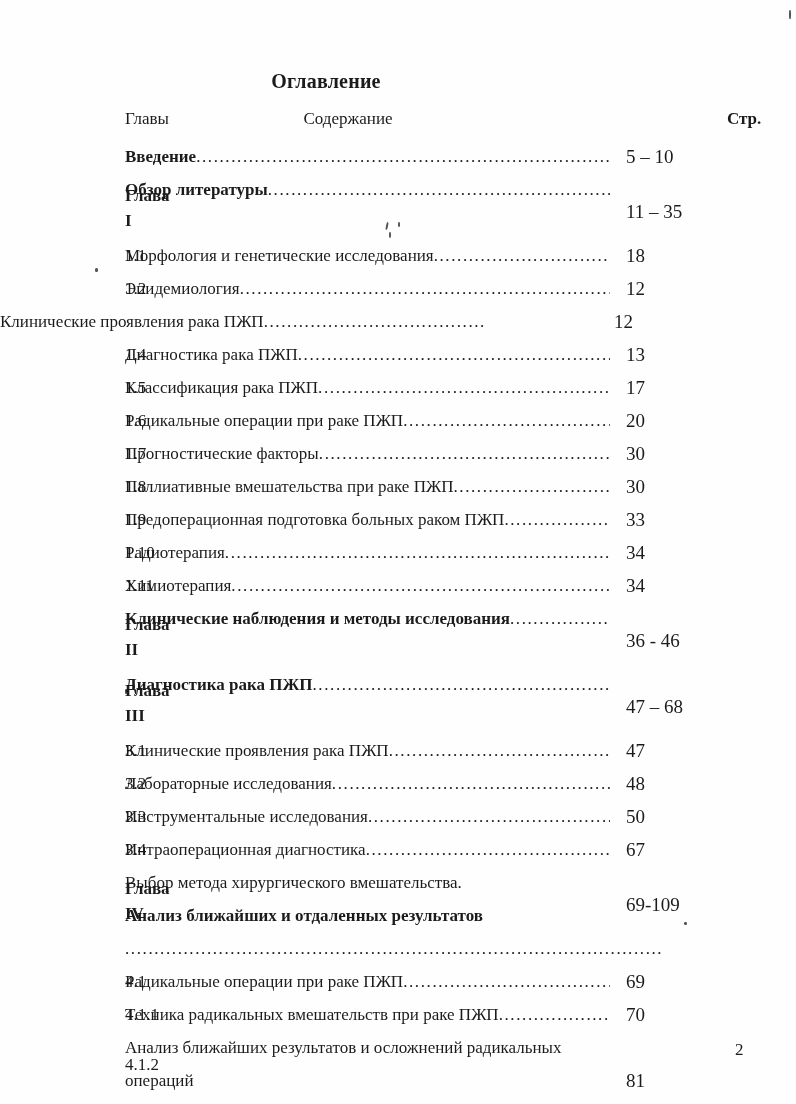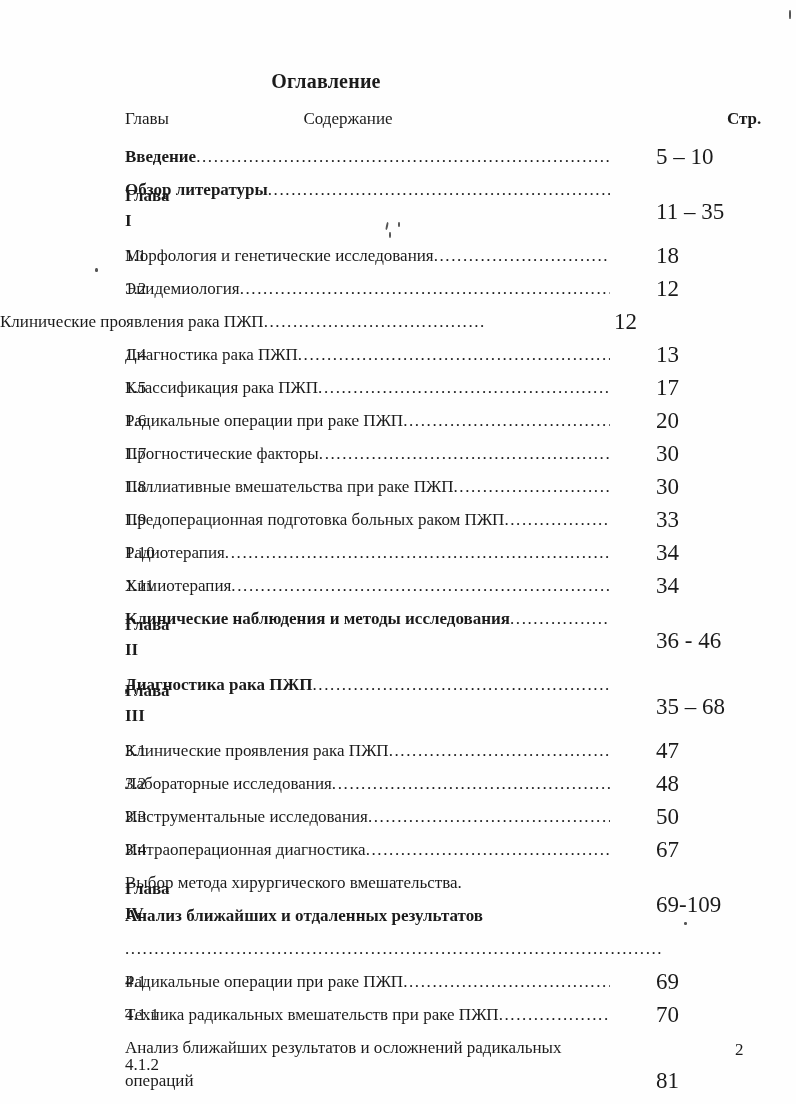--- a/index.html
+++ b/index.html
@@ -84,26 +84,25 @@
     white-space: nowrap;
   }
   .c-body {
     flex: 1 1 auto;
     position: relative;
     padding-right: 8px;
   }
   .c-page {
     width: 90px;
     flex: 0 0 90px;
-    font-size: 23px;
+    font-size: 19px;
     line-height: 33px;
     white-space: nowrap;
     padding-left: 8px;
     box-sizing: border-box;
-    margin-left: 30px;
   }
 
   
   .entry {
     display: flex;
     align-items: baseline;
     font-size: 17px;
     line-height: 33px;
     width: 485px;
   }
@@ -354,21 +353,21 @@
         <div class="c-num bold stacked">
           <span>Глава</span>
           <span>III</span>
         </div>
         <div class="c-body">
           <div class="entry bold">
             <span class="label">Диагностика рака ПЖП</span>
             <span class="leader"></span>
           </div>
         </div>
-        <div class="c-page bold mid">35 – 68</div>
+        <div class="c-page bold mid">47 – 68</div>
       </div>
       <div class="row">
         <div class="c-num">3.1</div>
         <div class="c-body">
           <div class="entry">
             <span class="label">Клинические проявления рака ПЖП</span>
             <span class="leader"></span>
           </div>
         </div>
         <div class="c-page">47</div>

